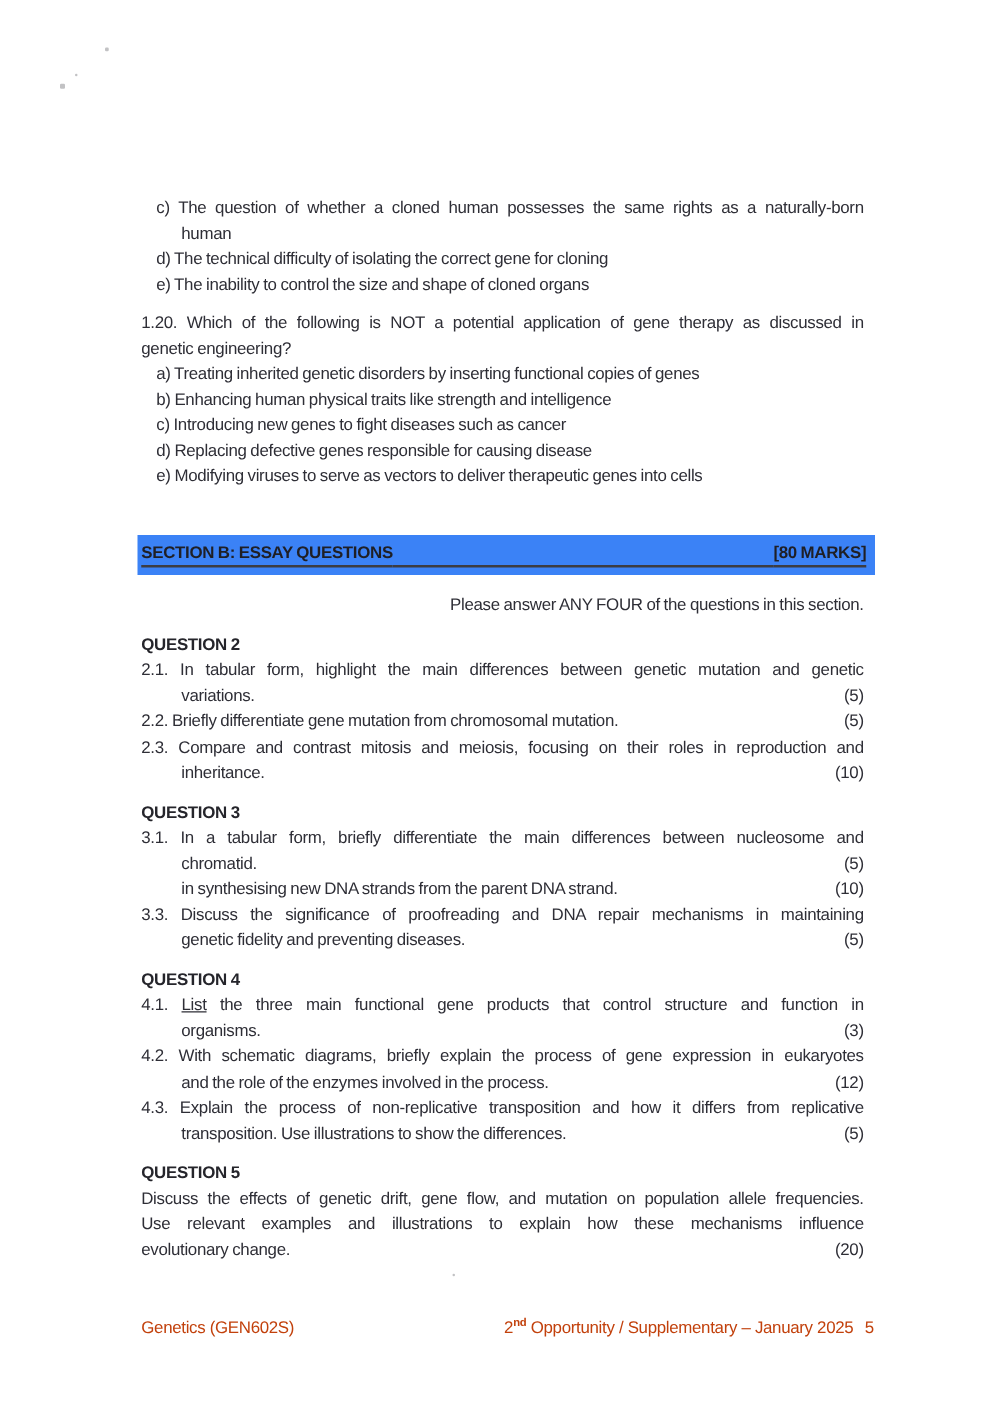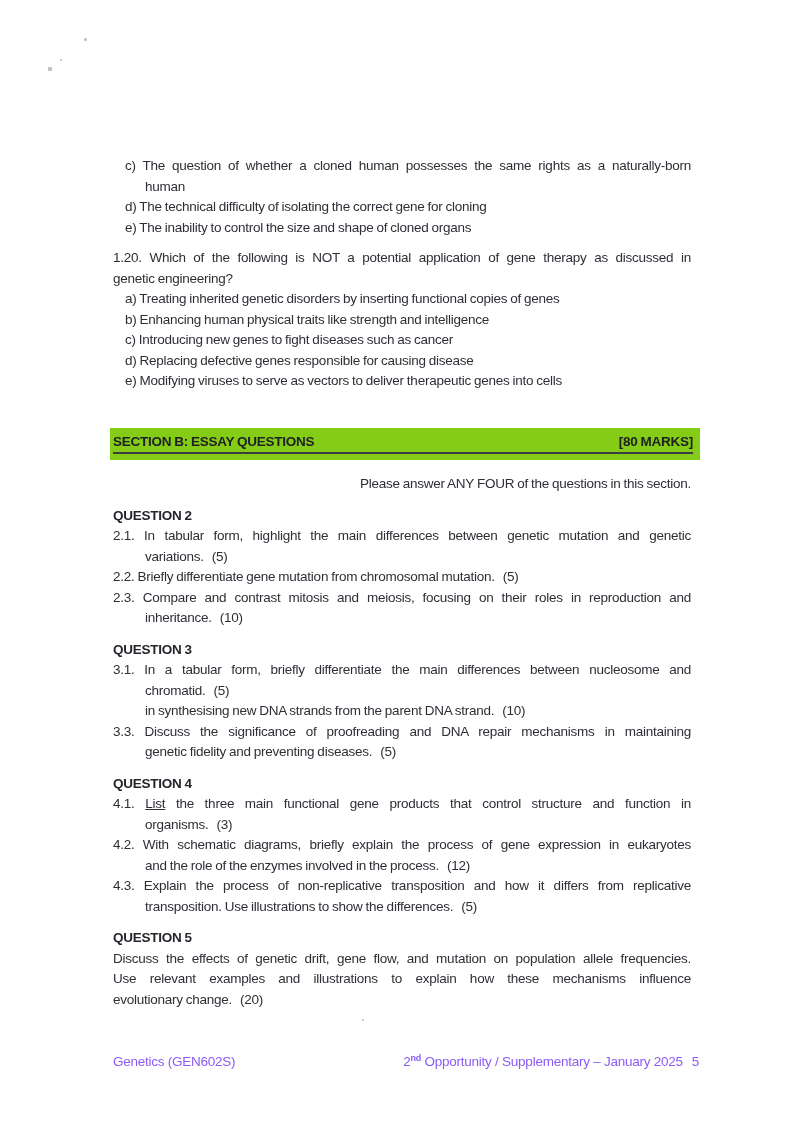--- a/index.html
+++ b/index.html
@@ -8,36 +8,36 @@
     font-family:"Liberation Sans",sans-serif;color:#2e2e36;overflow:hidden;
   }
   .doc{
     position:absolute;left:113px;top:0;width:578px;
     font-size:13.5px;line-height:20.5px;letter-spacing:-0.25px;word-spacing:-0.5px;
   }
   .line{min-height:20.5px;}
   .j{text-align:justify;text-align-last:justify;}
   .opt{padding-left:12px;}
   .cont{padding-left:32px;}
-  .ml{display:flex;justify-content:flex-start;}
+  .ml{display:flex;justify-content:space-between;}
   .mk{flex-shrink:0;padding-left:8px;}
   .qtitle{font-weight:700;color:#25252b;margin-top:11px;}
   .u{text-decoration:underline;}
   #q120{margin-top:10px;}
   #instruction{margin-top:14px;text-align:right;}
   .section-bar{
-    display:flex;align-items:flex-end;background:#84cc16;
+    display:flex;align-items:flex-end;background:#3b82f6;
     margin:36px -9px 0 -3px;padding:4px 7px 6px 3px;
   }
   .sb-title,.sb-marks{font-weight:700;color:#1f1f25;border-bottom:2px solid #3c3c42;}
   .sb-fill{flex:1 1 auto;align-self:stretch;border-bottom:2px solid #3c3c42;}
   .footer{
     position:absolute;left:113px;top:1054px;width:586px;
     display:flex;justify-content:space-between;
-    font-size:13.5px;letter-spacing:-0.25px;color:#8b5cf6;
+    font-size:13.5px;letter-spacing:-0.25px;color:#c2410c;
   }
   sup{font-size:9px;vertical-align:super;line-height:0;font-weight:bold;}
   .pgap{display:inline-block;width:9px;}
   .speck{position:absolute;background:#8f8f94;opacity:.55;border-radius:1px;}
   #speck1{left:84px;top:38px;width:3px;height:3px;}
   #speck2{left:60px;top:59px;width:2px;height:2px;}
   #speck3{left:48px;top:67px;width:4px;height:4px;}
   #speck4{left:362px;top:1019px;width:2px;height:2px;}
 </style>
 </head>

